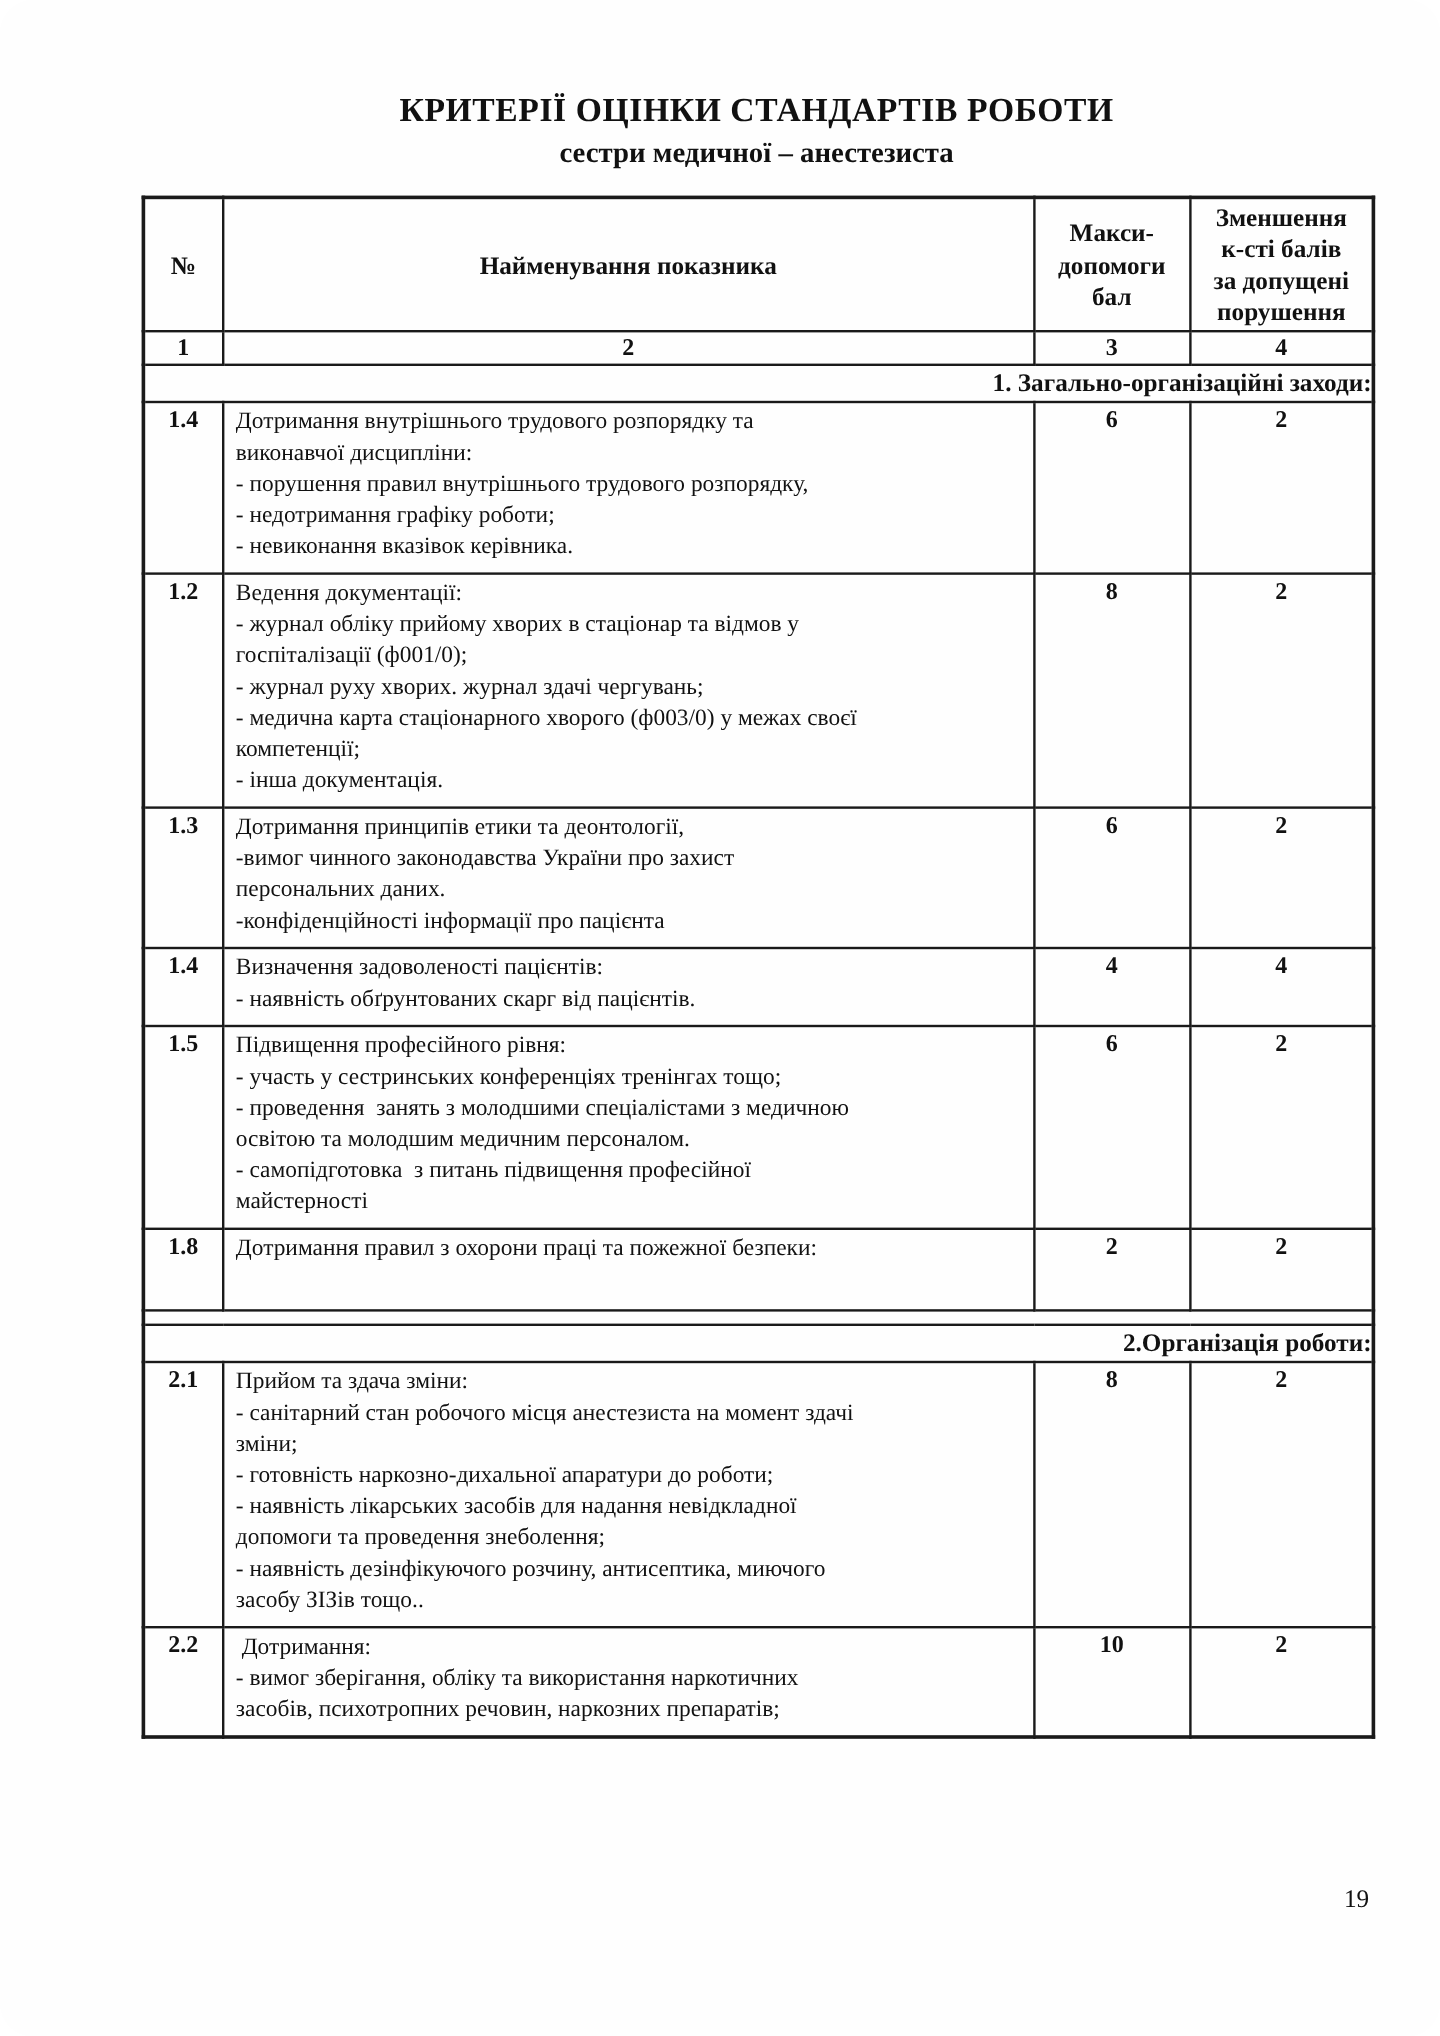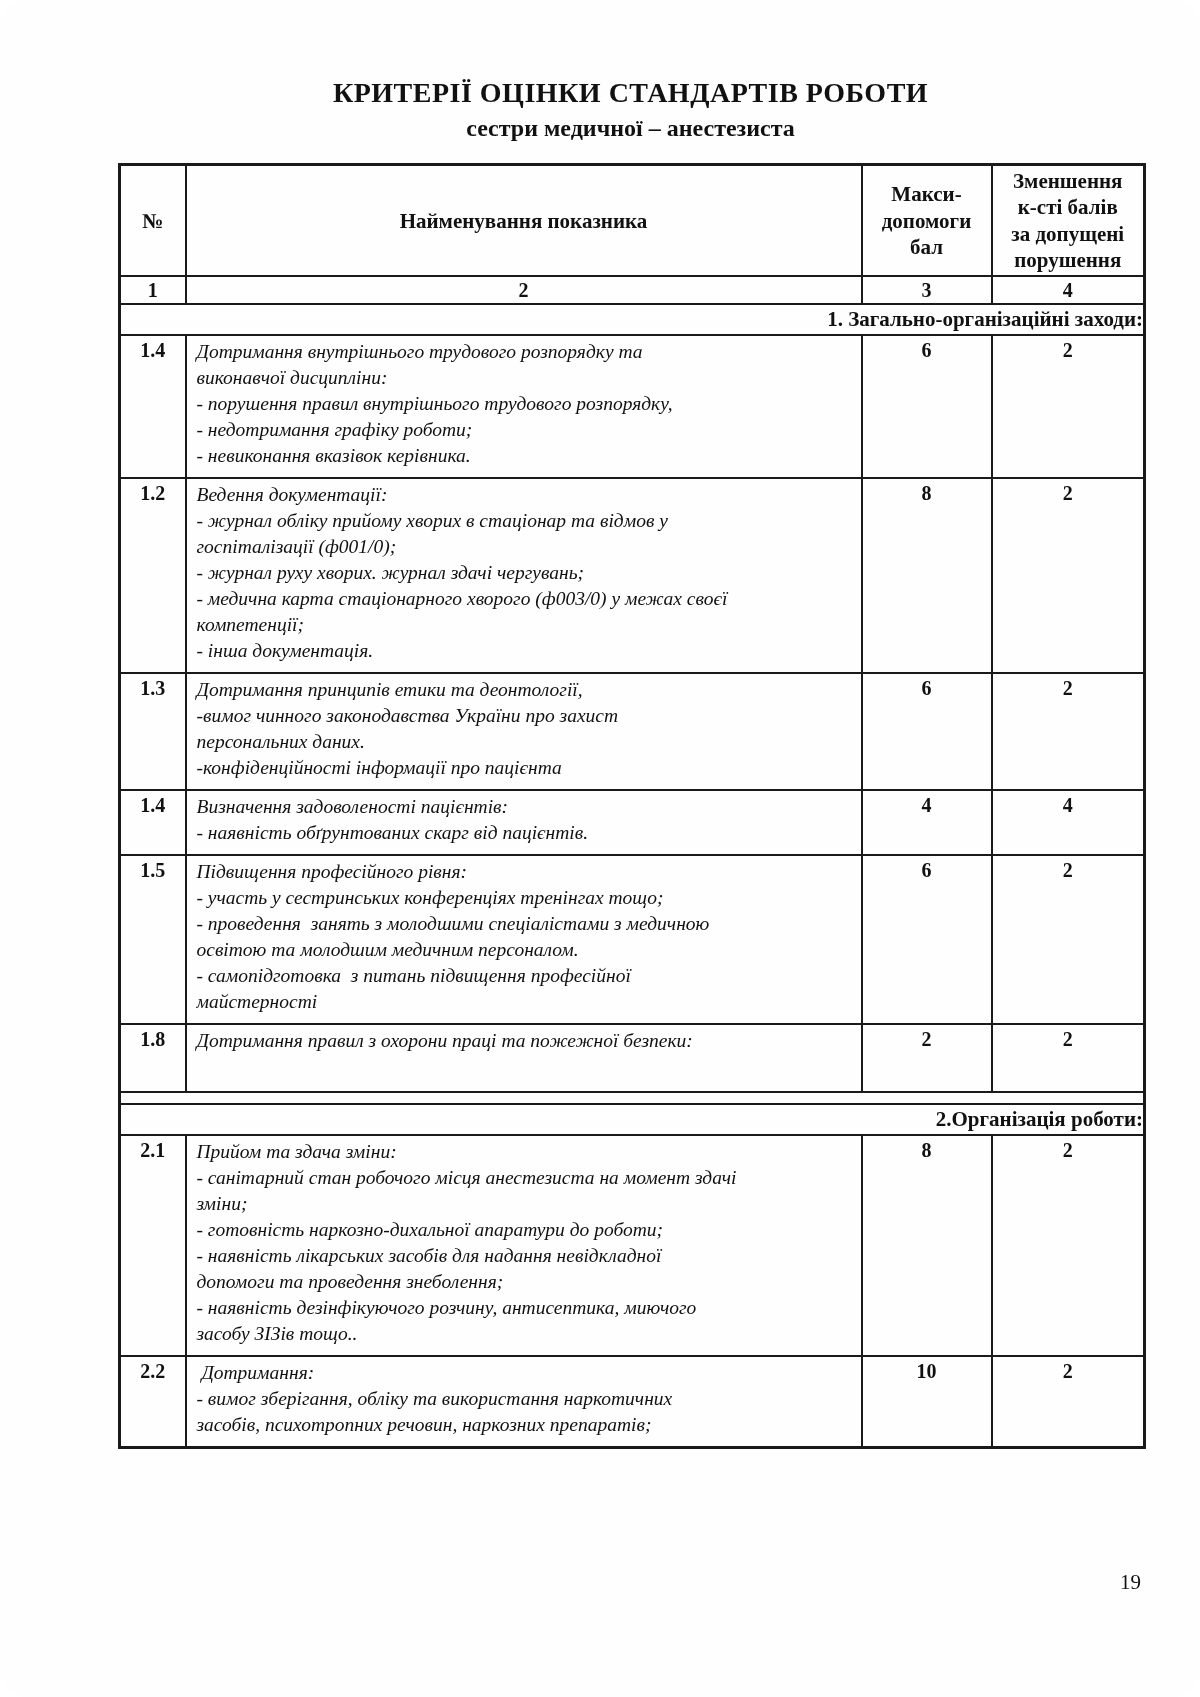--- a/index.html
+++ b/index.html
@@ -83,21 +83,20 @@
     text-align: center;
     font-size: 20px;
     font-weight: bold;
     padding-top: 3px;
   }
   td.cell-text {
     font-size: 19.5px;
     line-height: 26px;
     padding: 3px 8px 8px 10px;
     white-space: pre-wrap;
-    font-style: italic;
   }
   td.cell-text.justify {
     white-space: normal;
     text-align: justify;
     word-spacing: 4px;
   }
   td.cell-max, td.cell-red {
     text-align: center;
     font-size: 20px;
     font-weight: bold;

